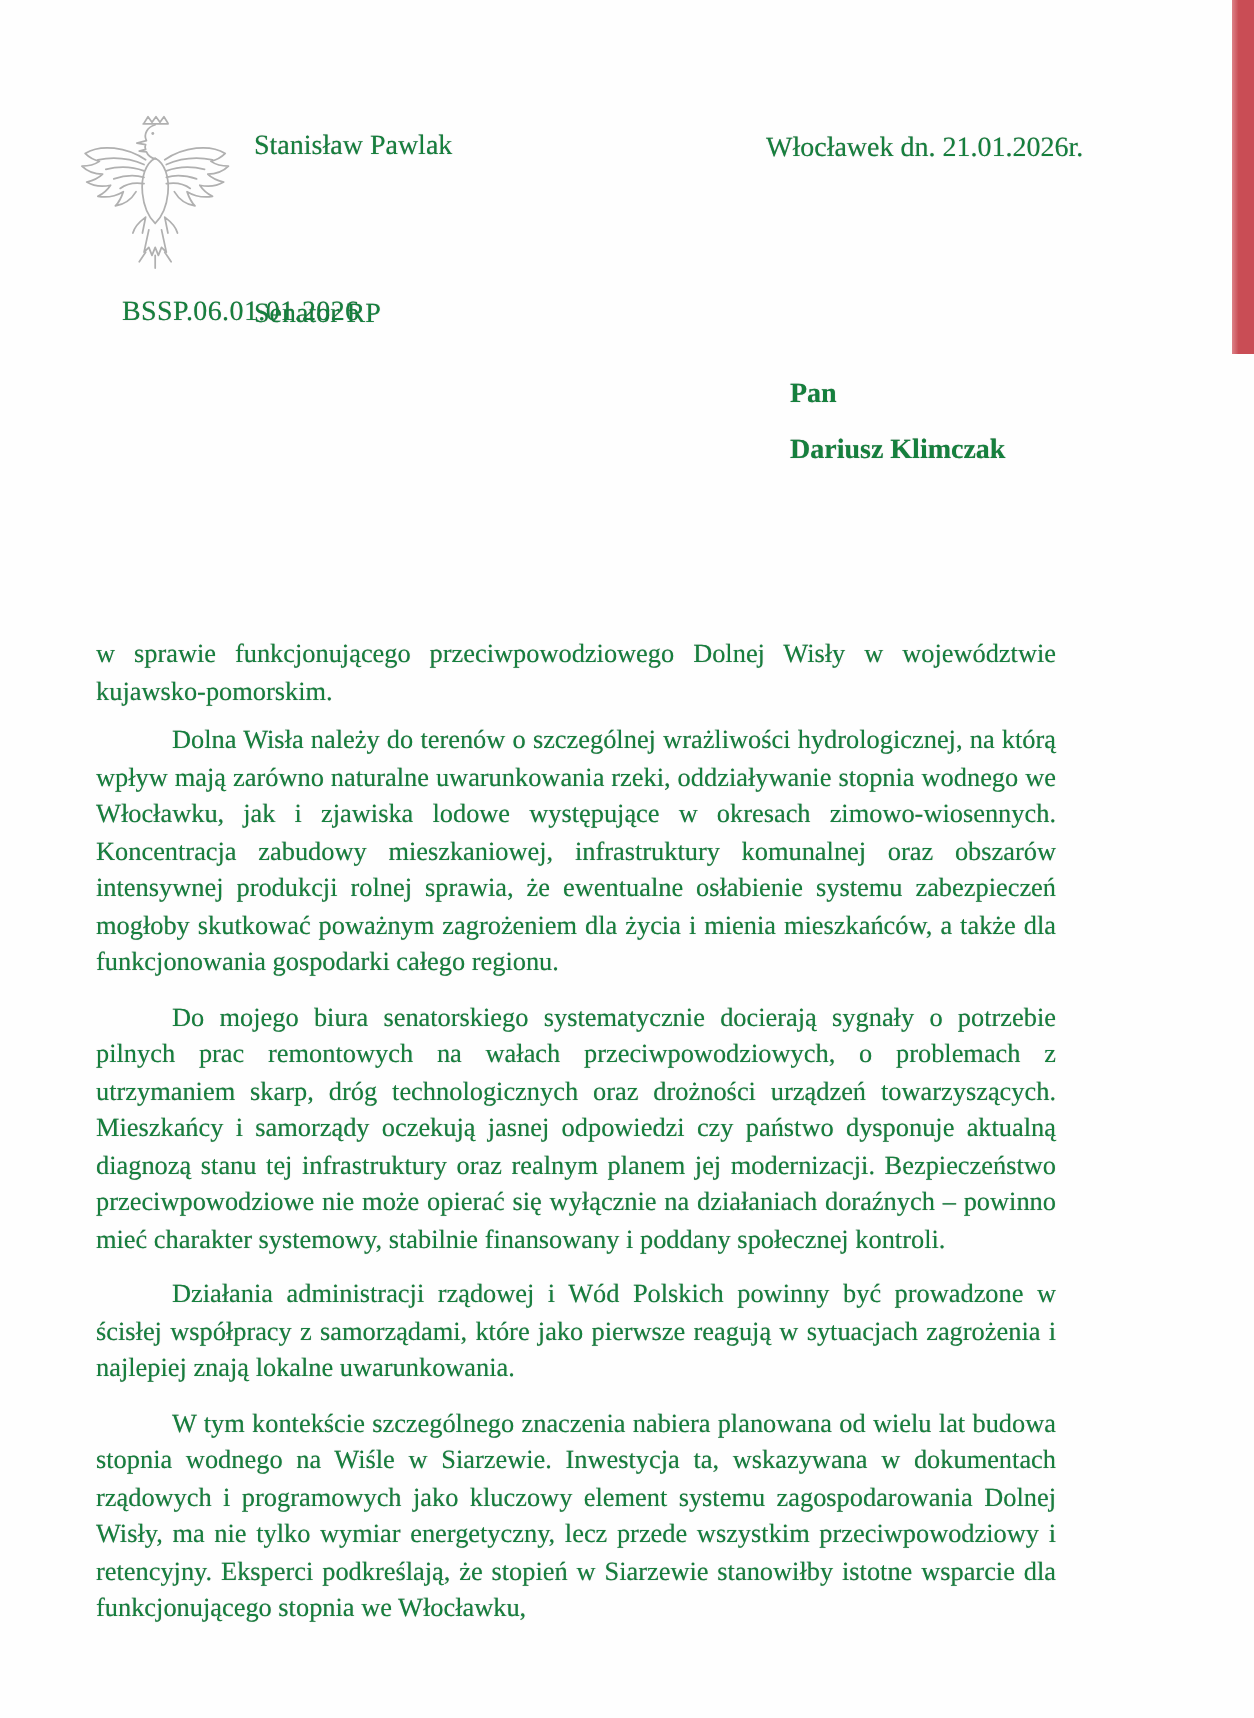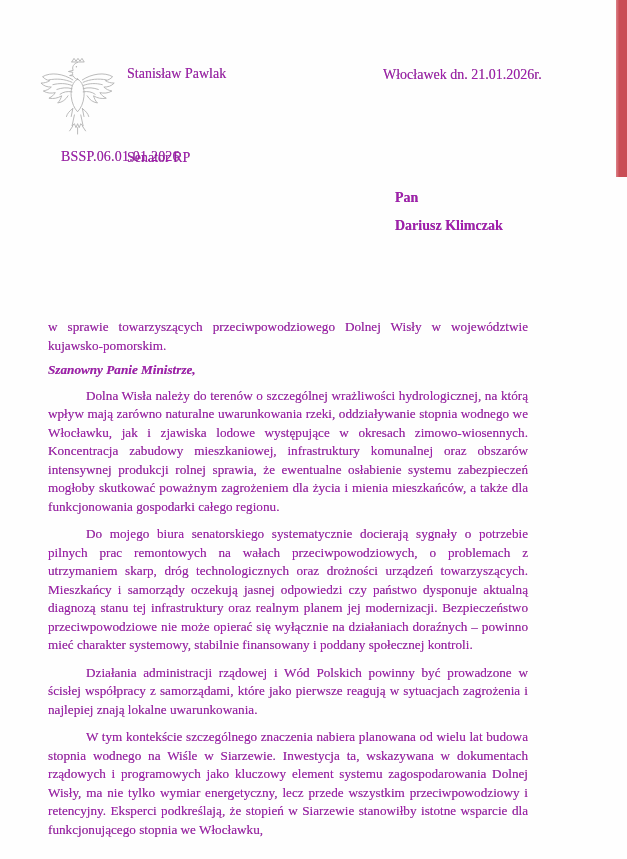--- a/index.html
+++ b/index.html
@@ -4,21 +4,21 @@
 <style>
   html, body { margin: 0; padding: 0; background: #888; }
   .page {
     position: relative;
     width: 627px;
     height: 859px;
     margin: 0 auto;
     background: #fefefe;
     overflow: hidden;
     font-family: "Liberation Serif", "DejaVu Serif", serif;
-    color: #a21caf;
+    color: #15803d;
     text-shadow: 0 0 0.4px rgba(20,20,20,0.45);
   }
   .accent-bar {
     position: absolute;
     top: 0; right: 0;
     width: 11px; height: 177px;
     background: linear-gradient(90deg, #dd8289 0%, #c94d55 30%, #c94d55 100%);
   }
   .eagle {
     position: absolute;
@@ -115,21 +115,20 @@
   <div class="sender-title">Senator RP</div>
   <div class="place-date">Włocławek dn. 21.01.2026r.</div>
   <div class="reference">BSSP.06.01.01.2026</div>
 
   <div class="addressee">
     <div>Pan</div>
     <div>Dariusz Klimczak</div>
   </div>
 
   <div class="content">
-    <p class="subject">w sprawie towarzyszących przeciwpowodziowego Dolnej Wisły w województwie kujawsko-pomorskim.</p>
-    <p class="salutation">Szanowny Panie Ministrze,</p>
+    <p class="subject">w sprawie funkcjonującego przeciwpowodziowego Dolnej Wisły w województwie kujawsko-pomorskim.</p>
     <p class="body-par">Dolna Wisła należy do terenów o szczególnej wrażliwości hydrologicznej, na którą wpływ mają zarówno naturalne uwarunkowania rzeki, oddziaływanie stopnia wodnego we Włocławku, jak i zjawiska lodowe występujące w okresach zimowo-wiosennych. Koncentracja zabudowy mieszkaniowej, infrastruktury komunalnej oraz obszarów intensywnej produkcji rolnej sprawia, że ewentualne osłabienie systemu zabezpieczeń mogłoby skutkować poważnym zagrożeniem dla życia i mienia mieszkańców, a także dla funkcjonowania gospodarki całego regionu.</p>
     <p class="body-par">Do mojego biura senatorskiego systematycznie docierają sygnały o potrzebie pilnych prac remontowych na wałach przeciwpowodziowych, o problemach z utrzymaniem skarp, dróg technologicznych oraz drożności urządzeń towarzyszących. Mieszkańcy i samorządy oczekują jasnej odpowiedzi czy państwo dysponuje aktualną diagnozą stanu tej infrastruktury oraz realnym planem jej modernizacji. Bezpieczeństwo przeciwpowodziowe nie może opierać się wyłącznie na działaniach doraźnych – powinno mieć charakter systemowy, stabilnie finansowany i poddany społecznej kontroli.</p>
     <p class="body-par">Działania administracji rządowej i Wód Polskich powinny być prowadzone w ścisłej współpracy z samorządami, które jako pierwsze reagują w sytuacjach zagrożenia i najlepiej znają lokalne uwarunkowania.</p>
     <p class="body-par">W tym kontekście szczególnego znaczenia nabiera planowana od wielu lat budowa stopnia wodnego na Wiśle w Siarzewie. Inwestycja ta, wskazywana w dokumentach rządowych i programowych jako kluczowy element systemu zagospodarowania Dolnej Wisły, ma nie tylko wymiar energetyczny, lecz przede wszystkim przeciwpowodziowy i retencyjny. Eksperci podkreślają, że stopień w Siarzewie stanowiłby istotne wsparcie dla funkcjonującego stopnia we Włocławku,</p>
   </div>
 
 </div>
 
 </body></html>

